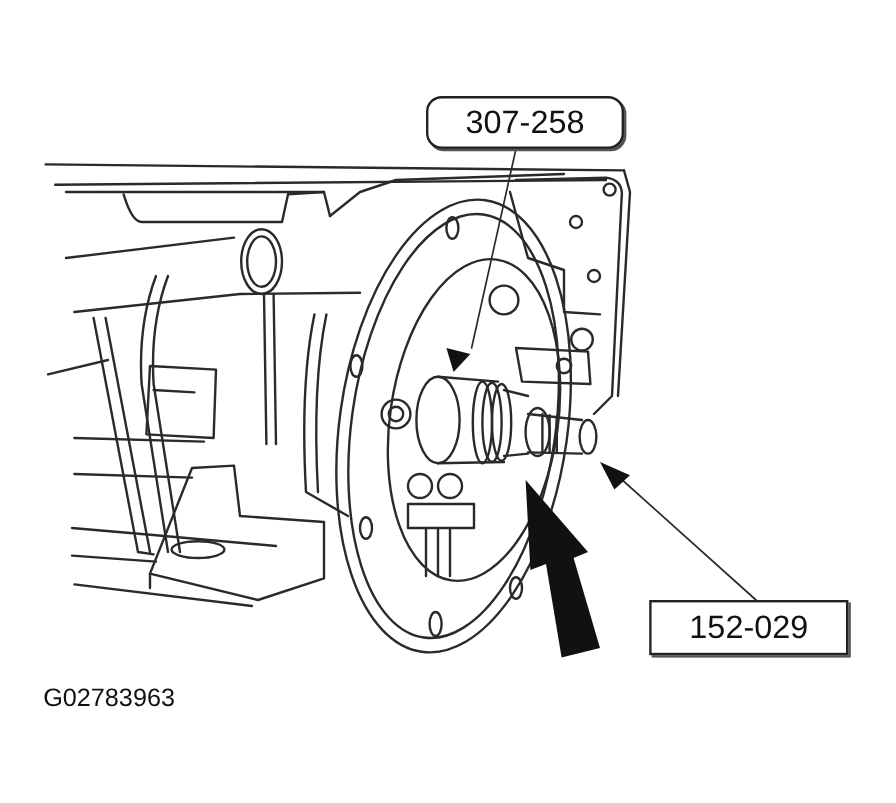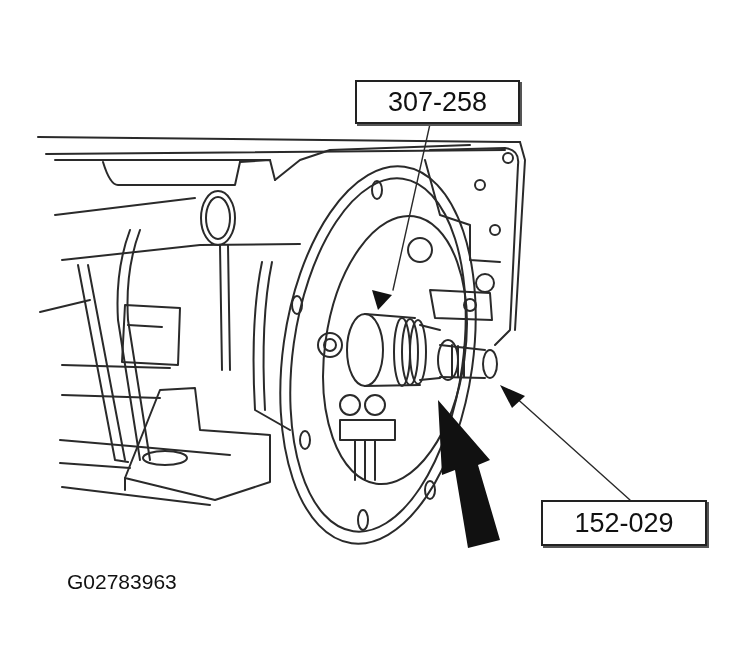--- a/index.html
+++ b/index.html
@@ -5,23 +5,23 @@
   html, body { margin: 0; padding: 0; background: #ffffff; }
   body { width: 747px; height: 669px; position: relative; overflow: hidden;
          font-family: "Liberation Sans", sans-serif; }
   #figure { position: absolute; left: 0; top: 0; width: 747px; height: 669px; }
   .callout {
     position: absolute; background: #fff; border: 2px solid #222;
     box-shadow: 2px 2px 0 #555;
     font-family: "Liberation Sans", sans-serif; font-size: 27px; color: #111;
     display: flex; align-items: center; justify-content: center; box-sizing: border-box;
   }
-  #callout-top { left: 355px; top: 80px; width: 165px; height: 44px; }
+  #callout-top { left: 355px; top: 80px; width: 165px; height: 44px; border-radius: 13px; }
   #callout-bottom { left: 541px; top: 500px; width: 166px; height: 46px; }
-  #figure-id { position: absolute; left: 36px; top: 570px; font-size: 21px; color: #111; margin-left: 31px; }
+  #figure-id { position: absolute; left: 36px; top: 570px; font-size: 21px; color: #111; }
 </style>
 </head>
 <body>
 
 <svg id="figure" viewBox="0 0 747 669" xmlns="http://www.w3.org/2000/svg">
   <g fill="none" stroke="#2a2a2a" stroke-width="2" stroke-linecap="round" stroke-linejoin="round">
 
     <path d="M38 137 L520 142"></path>
     <path d="M46 154 L505 150"></path>
     <path d="M55 160 L270 160"></path>

